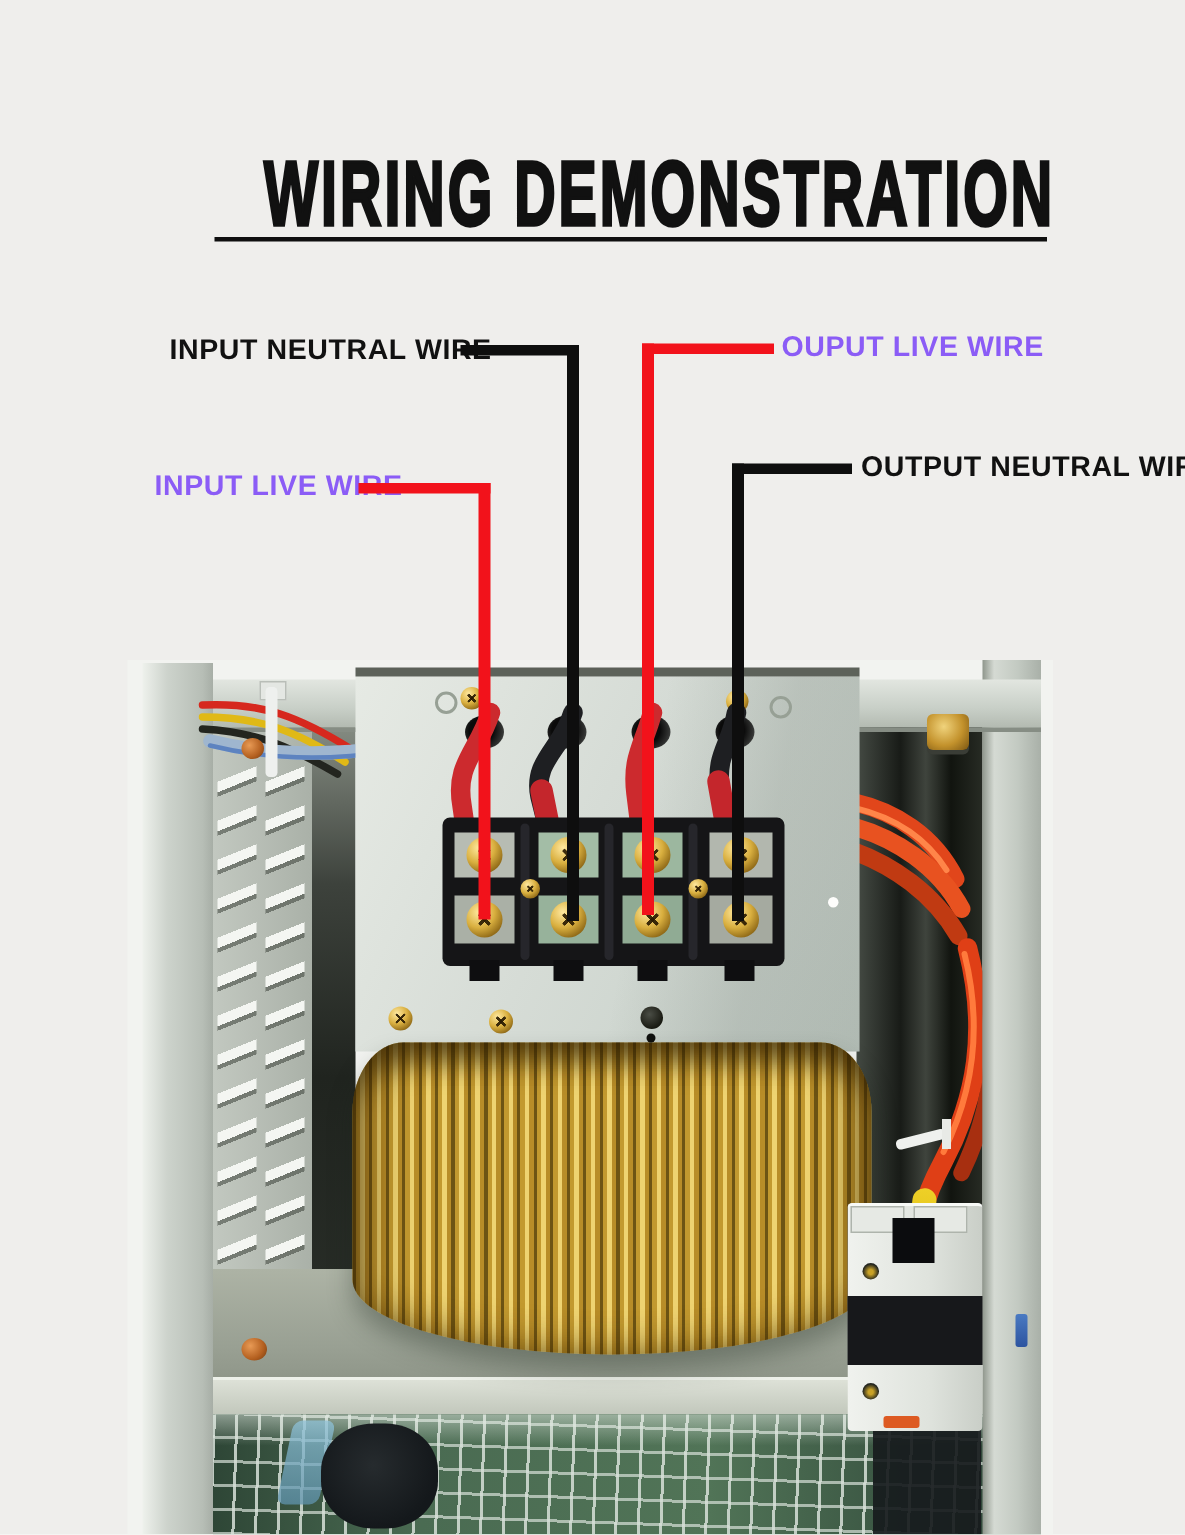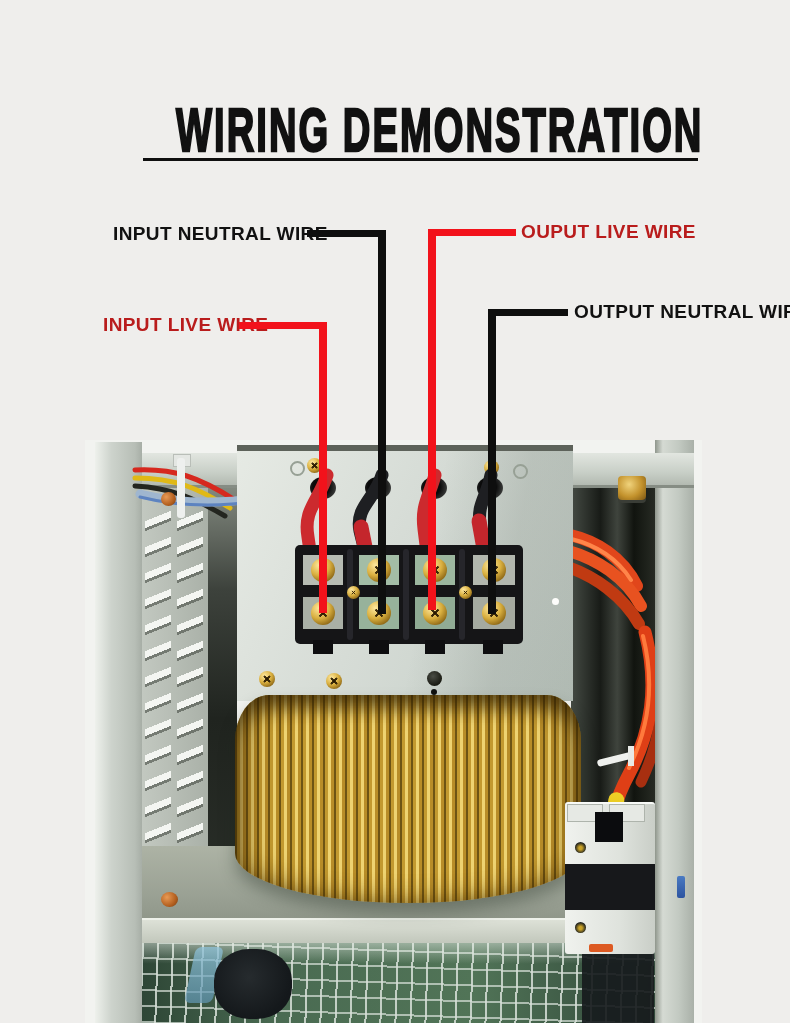--- a/index.html
+++ b/index.html
@@ -9,21 +9,21 @@
 
   
   .title{position:absolute;left:176px;top:100px;font-size:57px;line-height:1;font-weight:bold;
          color:#111;letter-spacing:3px;white-space:nowrap;-webkit-text-stroke:2.2px #111;
          transform:scale(0.67,1.07);transform-origin:left top;}
   .title-rule{position:absolute;left:143px;top:158px;width:555px;height:3px;background:#0f0f0f;}
 
   
   .lbl{position:absolute;font-size:19px;font-weight:bold;letter-spacing:.4px;white-space:nowrap;}
   .lbl-black{color:#111111;}
-  .lbl-red{color:#b91c1c;}
+  .lbl-red{color:#8b5cf6;}
   .hline,.vline{position:absolute;}
   .line-black{background:#0e0e0e;}
   .line-red{background:#f2121b;}
 
   
   .photo{position:absolute;left:85px;top:440px;width:617px;height:583px;background:#f2f3f0;overflow:hidden;}
   .left-post{left:10px;top:2px;width:47px;height:581px;
     background:linear-gradient(90deg,#eef1ec,#cdd3cc 35%,#b7beb6 85%,#a7aea6);}
   .perf{left:57px;top:40px;width:66px;height:465px;overflow:hidden;
     background:linear-gradient(90deg,#c2c8c0,#aab1a8);}

